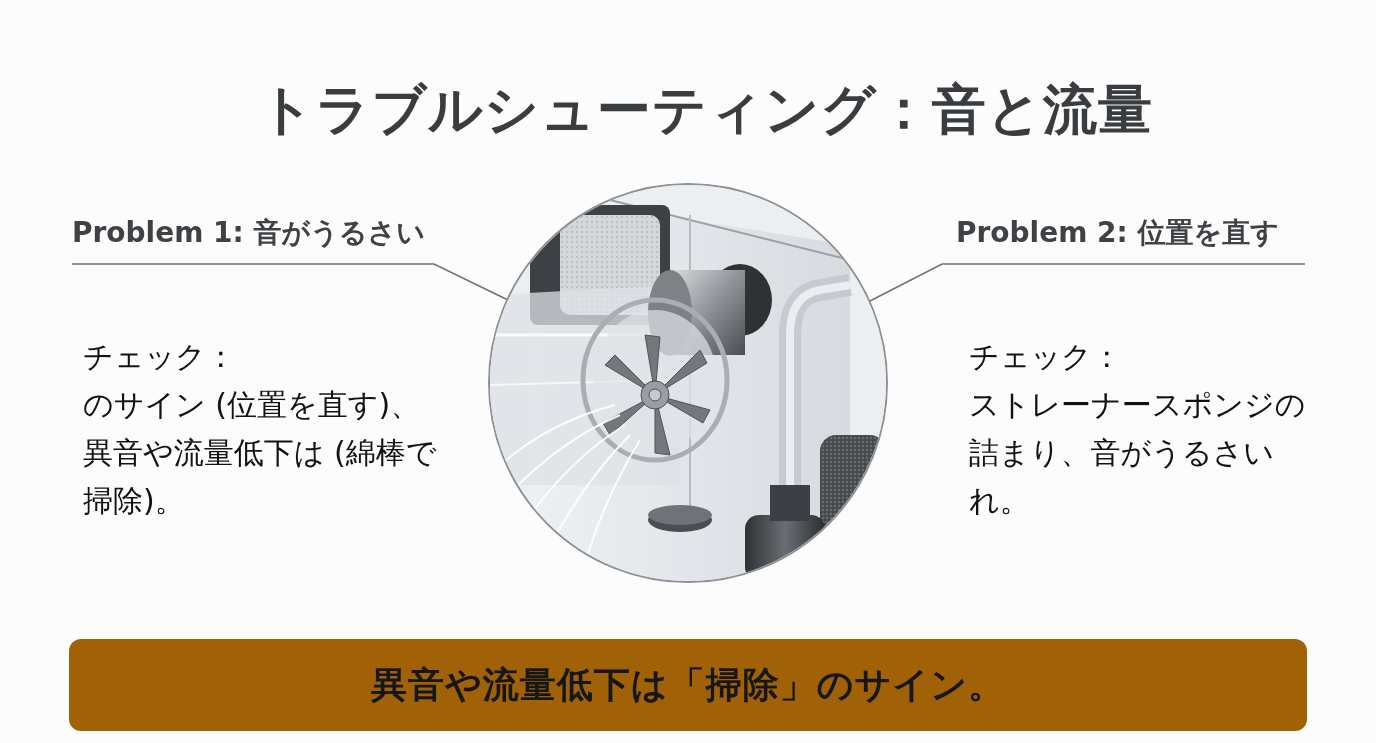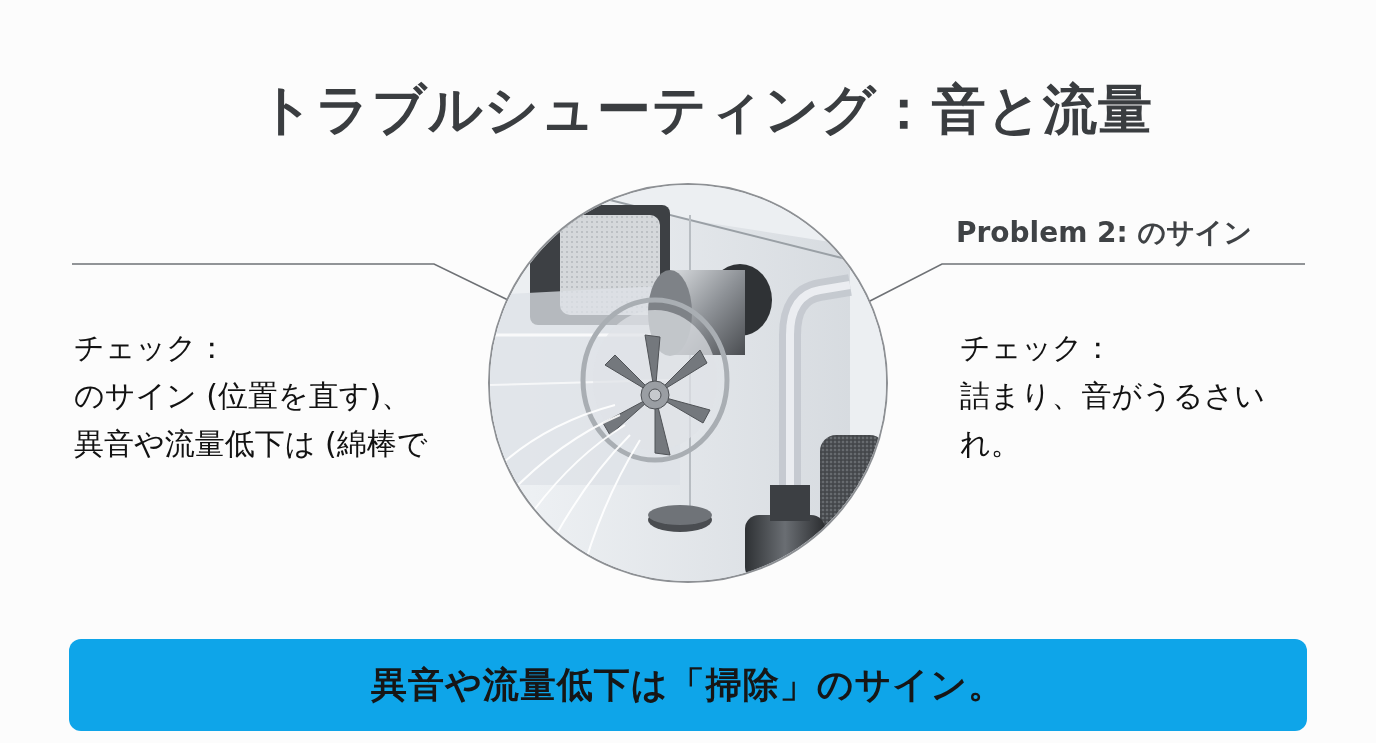--- a/index.html
+++ b/index.html
@@ -24,65 +24,68 @@
       font-size: 28px; color: #3f4245; margin: 0; white-space: nowrap;
     }
     .problem-heading.left { left: 72px; }
     .problem-heading.right { left: 956px; }
 
     .leaders { position: absolute; left: 0; top: 0; width: 1376px; height: 743px; pointer-events: none; }
 
     .check-block {
       position: absolute; top: 324px;
       font-size: 30px; line-height: 48px; color: #121212;
-      margin: 0;
+      margin: 9px;
     }
     .check-block.left { left: 74px; width: 390px; }
     .check-block.right { left: 960px; width: 360px; }
     .check-block .line { display: block; white-space: nowrap; }
 
     .illustration {
       position: absolute; left: 488px; top: 183px; width: 400px; height: 400px;
       border-radius: 50%; overflow: hidden;
       border: 2px solid #8d9094;
       box-sizing: border-box;
       background: #f2f4f6;
     }
 
     .banner {
       position: absolute; left: 69px; top: 639px; width: 1238px; height: 92px;
-      border-radius: 12px; background: #0ea5e9;
+      border-radius: 12px; background: #a16207;
       display: flex; align-items: center; justify-content: center;
     }
     .banner-text {
       font-size: 36px; font-weight: bold; color: #161616; letter-spacing: 1px;
     }
   </style>
 </head>
 <body>
 
 <div class="page">
 
   <h1 class="title">トラブルシューティング：音と流量</h1>
 
   <svg class="leaders" viewBox="0 0 1376 743">
     <polyline points="72,264 434,264 508,300" fill="none" stroke="#6e7175" stroke-width="1.6"></polyline>
     <polyline points="1305,264 942,264 868,302" fill="none" stroke="#6e7175" stroke-width="1.6"></polyline>
   </svg>
 
-  <h2 class="problem-heading right">Problem 2: のサイン</h2>
+  <h2 class="problem-heading left">Problem 1: 音がうるさい</h2>
+  <h2 class="problem-heading right">Problem 2: 位置を直す</h2>
 
   <div class="check-block left">
     <span class="line">チェック：</span>
     <span class="line">のサイン (位置を直す)、</span>
     <span class="line">異音や流量低下は (綿棒で</span>
+    <span class="line">掃除)。</span>
   </div>
 
   <div class="check-block right">
     <span class="line">チェック：</span>
+    <span class="line">ストレーナースポンジの</span>
     <span class="line">詰まり、音がうるさい</span>
     <span class="line">れ。</span>
   </div>
 
   <div class="illustration">
     <svg width="396" height="396" viewBox="0 0 396 396">
       <defs>
         <linearGradient id="metal" x1="0" y1="0" x2="1" y2="1">
           <stop offset="0" stop-color="#d9dcdf"></stop>
           <stop offset="0.5" stop-color="#8e9297"></stop>

